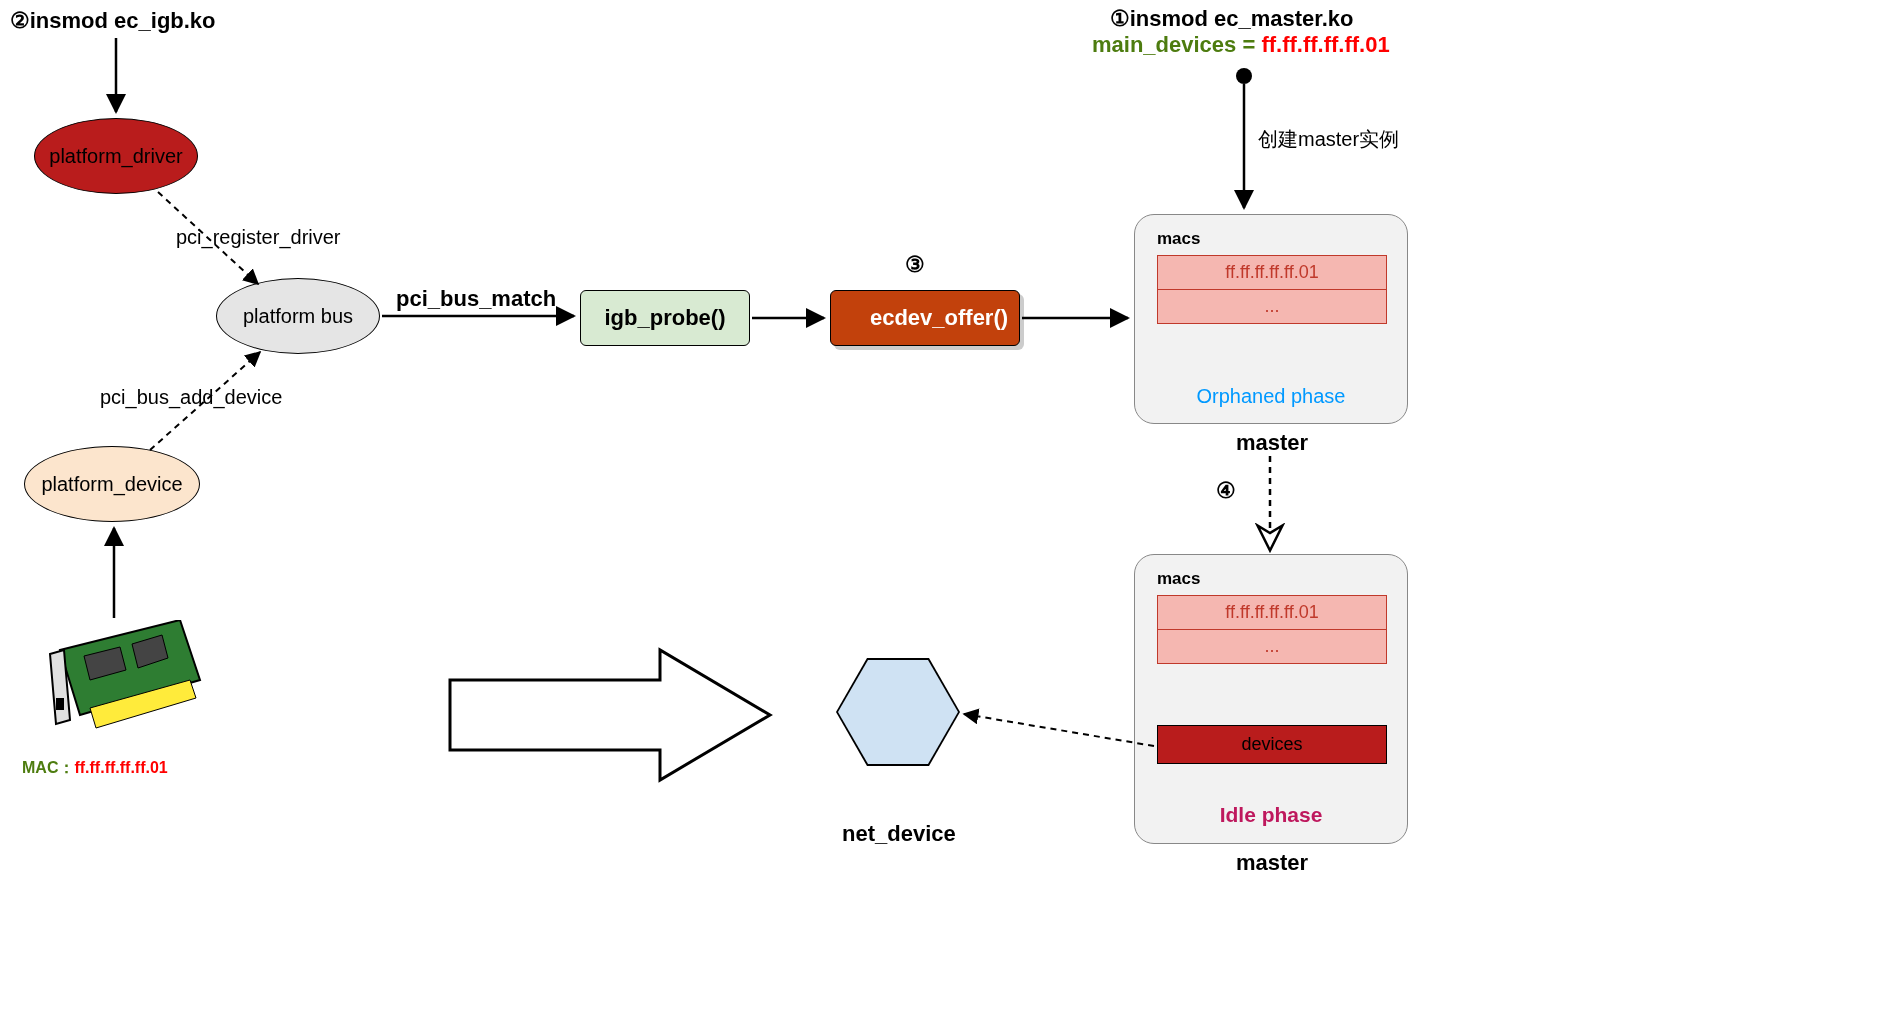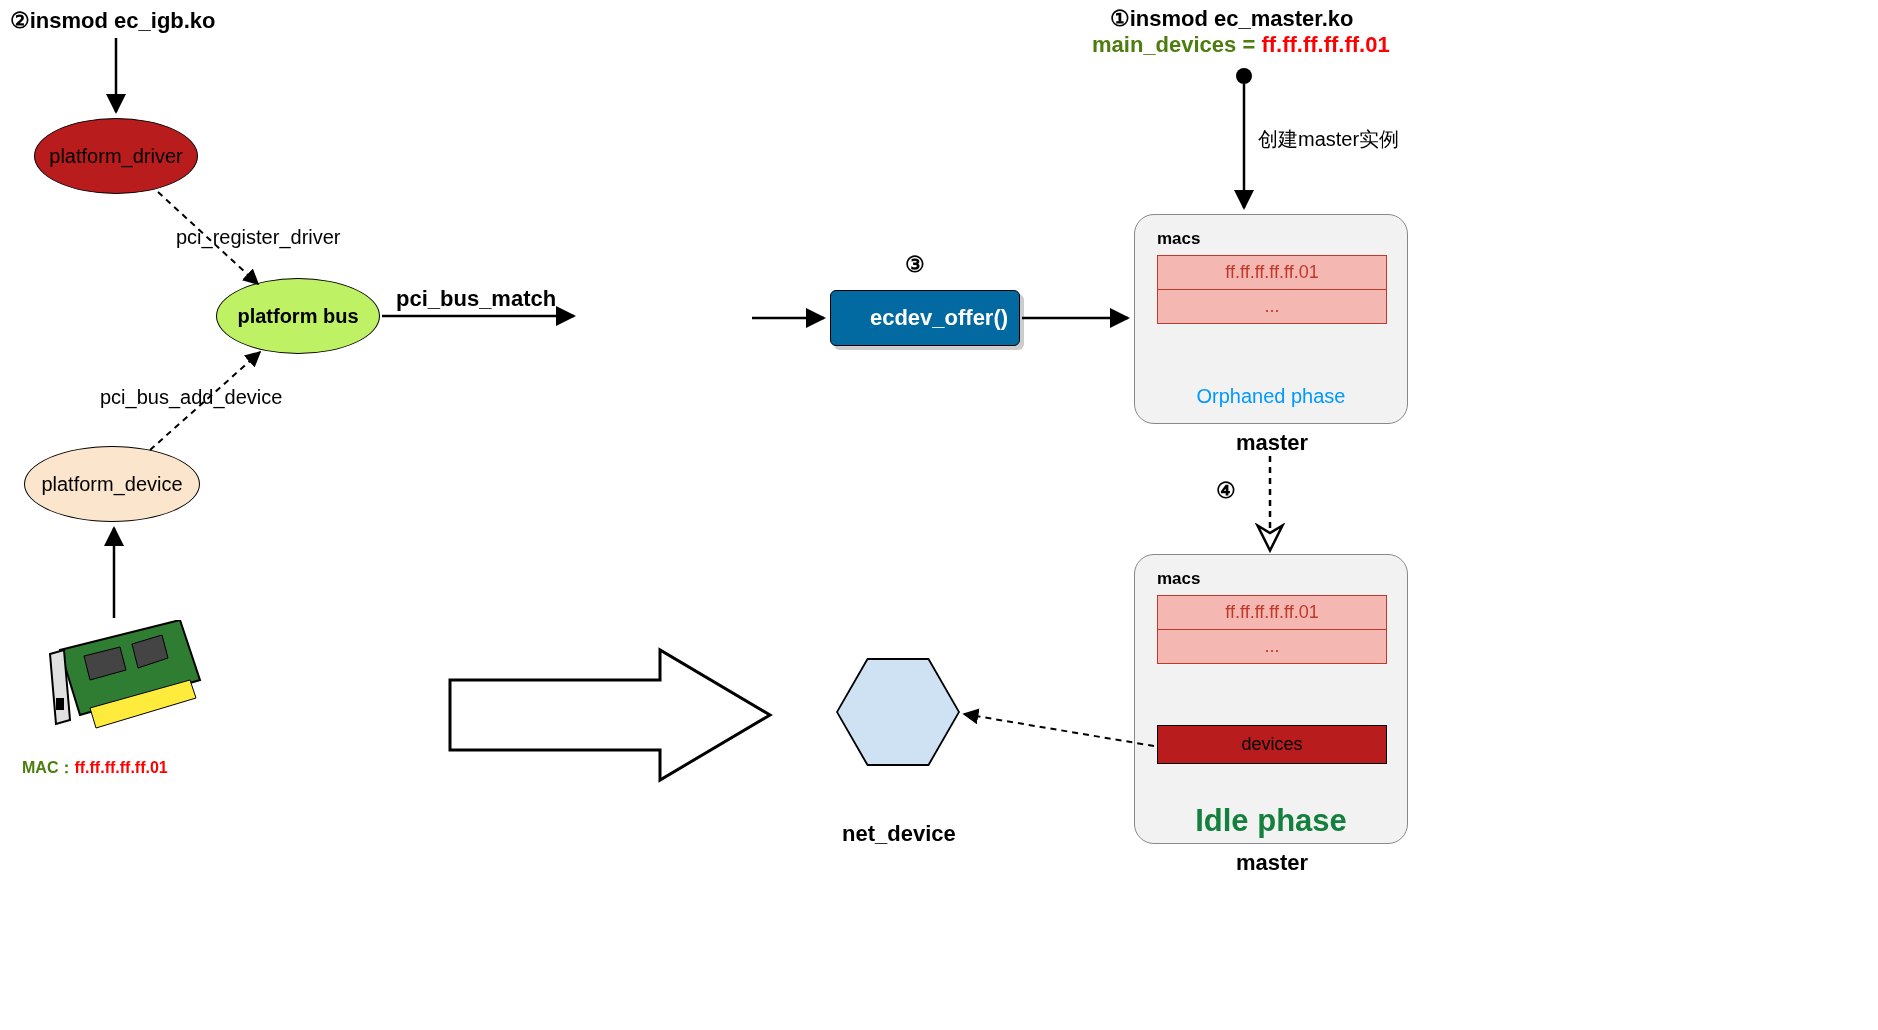--- a/index.html
+++ b/index.html
@@ -27,36 +27,36 @@
   .ellipse {
     position: absolute;
     border: 1.5px solid #000;
     border-radius: 50%;
     display: flex;
     align-items: center;
     justify-content: center;
     font-size: 20px;
   }
   .el-driver { background: #b91c1c; }
-  .el-bus    { background: #bef264; font-weight: bold; }
+  .el-bus    { background: #e5e5e5; }
   .el-device { background: #fce5cd; }
 
   
   .box {
     position: absolute;
     border: 1.5px solid #000;
     border-radius: 6px;
     display: flex;
     align-items: center;
     justify-content: center;
     font-size: 22px;
     font-weight: bold;
   }
   .box-green { background: #d8ead2; }
-  .box-blue  { background: #0369a1; color: #fff; padding-left: 28px; }
+  .box-blue  { background: #c2410c; color: #fff; padding-left: 28px; }
 
   
   .master-box {
     position: absolute;
     border: 1.5px solid #888;
     border-radius: 20px;
     background: #f2f2f2;
   }
   .master-inner-title {
     position: absolute;
@@ -85,21 +85,21 @@
     font-size: 18px;
     padding: 8px 0;
   }
   .phase-lbl {
     position: absolute;
     font-size: 20px;
     text-align: center;
     width: 100%;
   }
   .phase-blue { color: #0099ff; }
-  .phase-red  { color: #15803d; font-weight: bold; font-size: 31px; }
+  .phase-red  { color: #be185d; font-weight: bold; font-size: 21px; }
 
   
   .hex {
     position: absolute;
     width: 120px;
     height: 104px;
     background: #cfe2f3;
     clip-path: polygon(25% 0, 75% 0, 100% 50%, 75% 100%, 25% 100%, 0 50%);
     border: none;
   }
@@ -142,20 +142,23 @@
   </div>
 
   <div class="lbl" style="left:176px; top:226px; font-weight:normal; font-size:20px;">pci_register_driver</div>
 
   <div class="ellipse el-bus" style="left:216px; top:278px; width:164px; height:76px;">
     <span>platform bus</span>
   </div>
 
   <div class="lbl" style="left:396px; top:286px;">pci_bus_match</div>
 
+  <div class="box box-green" style="left:580px; top:290px; width:170px; height:56px;">
+    <span>igb_probe()</span>
+  </div>
 
   <div class="lbl" style="left:905px; top:252px; font-size:22px;">③</div>
 
   <div style="position:absolute; left:834px; top:294px; width:190px; height:56px; background:#ccc; border-radius:6px;"></div>
   <div class="box box-blue" style="left:830px; top:290px; width:190px; height:56px;">
     <span>ecdev_offer()</span>
   </div>
 
   <div class="lbl" style="left:100px; top:386px; font-weight:normal; font-size:20px;">pci_bus_add_device</div>
 

